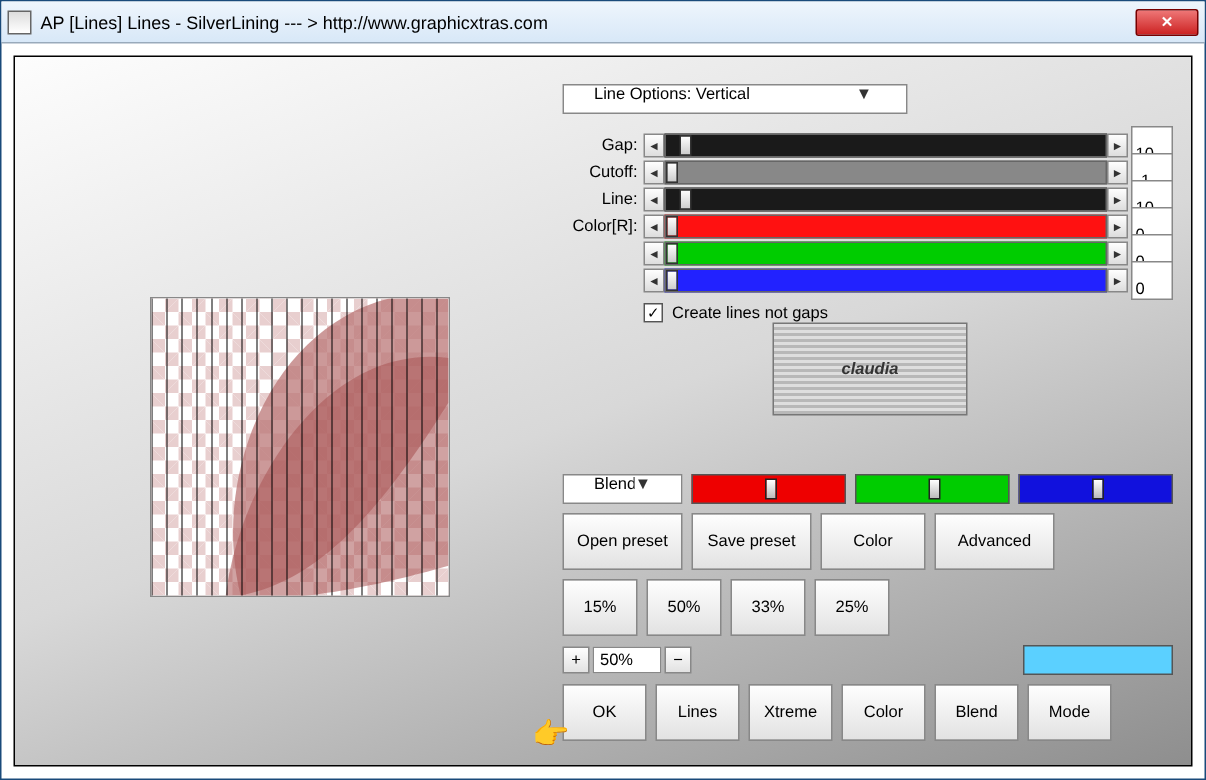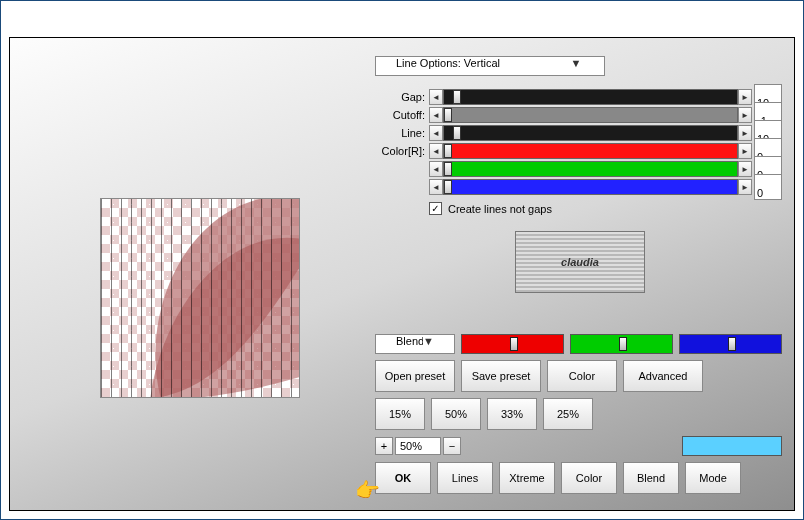--- a/index.html
+++ b/index.html
@@ -27,37 +27,42 @@
   .track { flex:1; height:16px; border:1px solid #666; margin:0 0px; position:relative; background:#999;}
   .track.black { background:#1a1a1a;}
   .track.gray  { background:#888;}
   .track.red   { background:#f11;}
   .track.green { background:#0c0;}
   .track.blue  { background:#22f;}
   .thumb { position:absolute; top:0; width:8px; height:14px; border:1px solid #333; background:linear-gradient(#fefefe,#ccc);}
   .valbox { width:28px; height:16px; border:1px solid #888; background:#fff; text-align:left; padding:12px 2px; margin-left:2px;}
   .chkrow { margin-top:6px; margin-left:54px; display:flex; align-items:center; gap:6px;}
   .chk { width:13px; height:13px; border:1px solid #555; background:#fff; display:flex; align-items:center; justify-content:center; font-size:10px; color:#000; cursor:pointer;}
-  .logo { margin:16px 0 0 140px; width:130px; height:62px; border:1px solid #777; background:repeating-linear-gradient(#dedede 0 2px,#b8b8b8 2px 4px); display:flex; align-items:center; justify-content:center; font-style:italic; font-weight:bold; color:#333; font-size:14px;}
+  .logo { margin:0 0 0 140px; width:130px; height:62px; border:1px solid #777; background:repeating-linear-gradient(#dedede 0 2px,#b8b8b8 2px 4px); display:flex; align-items:center; justify-content:center; font-style:italic; font-weight:bold; color:#333; font-size:14px;}
   .bottom { position:absolute; left:365px; right:12px; bottom:10px;}
-  .btn { height:32px; border:1px solid #888; background:linear-gradient(#fefefe,#e2e2e2); display:inline-flex; align-items:center; justify-content:center; padding:0 2px; cursor:pointer; color:#000;}
+  .btn { height:20px; border:1px solid #888; background:linear-gradient(#fefefe,#e2e2e2); display:inline-flex; align-items:center; justify-content:center; padding:18px 2px; cursor:pointer; color:#000;}
   .rowb { display:flex; gap:6px; margin-bottom:6px; align-items:center;}
   .colorslider { flex:1; height:20px; border:1px solid #555; position:relative;}
   .colorslider.red{background:#e00;} .colorslider.green{background:#0c0;} .colorslider.blue{background:#11d;}
   .colorslider .chand { position:absolute; left:48%; top:2px; width:8px; height:14px; border:1px solid #222; background:linear-gradient(#fff,#bbb);}
   .swatch { width:100px; height:20px; border:1px solid #555; background:#5bd0ff; margin-left:auto;}
   .pointer { position:absolute; left:345px; bottom:8px; font-size:20px;}
   .zoomrow { display:flex; align-items:center; gap:2px; margin-bottom:6px;}
   .zoomrow .sq { width:18px; height:18px; border:1px solid #888; background:linear-gradient(#fefefe,#e2e2e2); display:flex; align-items:center; justify-content:center; cursor:pointer;}
   .zval { width:46px; height:18px; border:1px solid #888; background:#fff; display:flex; align-items:center; padding:0 4px;}
 </style>
 </head>
 <body>
 
 <div class="window">
+  <div class="titlebar">
+    <div class="appicon"></div>
+    <div class="title">AP [Lines]  Lines - SilverLining   --- &gt; http://www.graphicxtras.com</div>
+    <div class="closebtn">✕</div>
+  </div>
   <div class="client">
     <div class="inner">
 
       <div class="preview">
         <div class="checker"></div>
         <svg viewBox="0 0 200 200">
           <path d="M60 200 C 40 120, 80 20, 160 0 L 200 0 L 200 70 C 150 150, 110 190, 60 200 Z" fill="#b77" opacity=".75"></path>
           <path d="M50 200 C 60 120, 120 30, 200 40 L 200 180 C 130 200, 80 205, 50 200 Z" fill="#a55" opacity=".55"></path>
         </svg>
         <div class="vlines"></div>
@@ -161,21 +166,21 @@
             <div class="btn" style="width: 50px;">33%</div>
             <div class="btn" style="width: 50px;">25%</div>
           </div>
         <div class="zoomrow">
           <div class="sq">+</div>
           <div class="zval">50%</div>
           <div class="sq">−</div>
           <div class="swatch"></div>
         </div>
         <div class="rowb" id="actions">
-            <div class="btn" style="width: 56px; font-weight: bold;">OK</div>
+            <div class="btn" style="width: 56px;">OK</div>
             <div class="btn" style="width: 56px;">Lines</div>
             <div class="btn" style="width: 56px;">Xtreme</div>
             <div class="btn" style="width: 56px;">Color</div>
             <div class="btn" style="width: 56px; text-align: right;">Blend</div>
             <div class="btn" style="width: 56px;">Mode</div>
           </div>
       </div>
 
       <div class="pointer">👉</div>
     </div>

